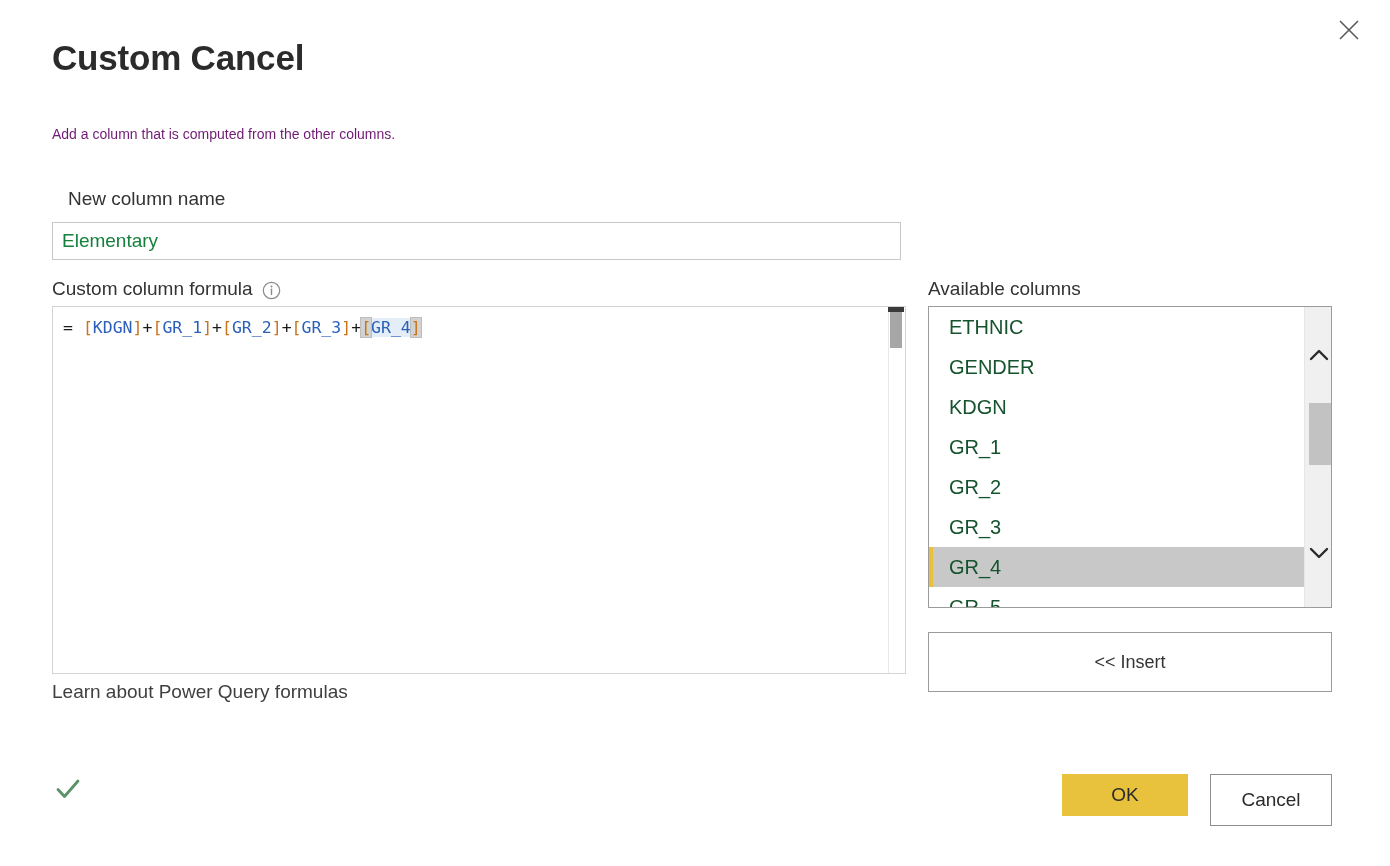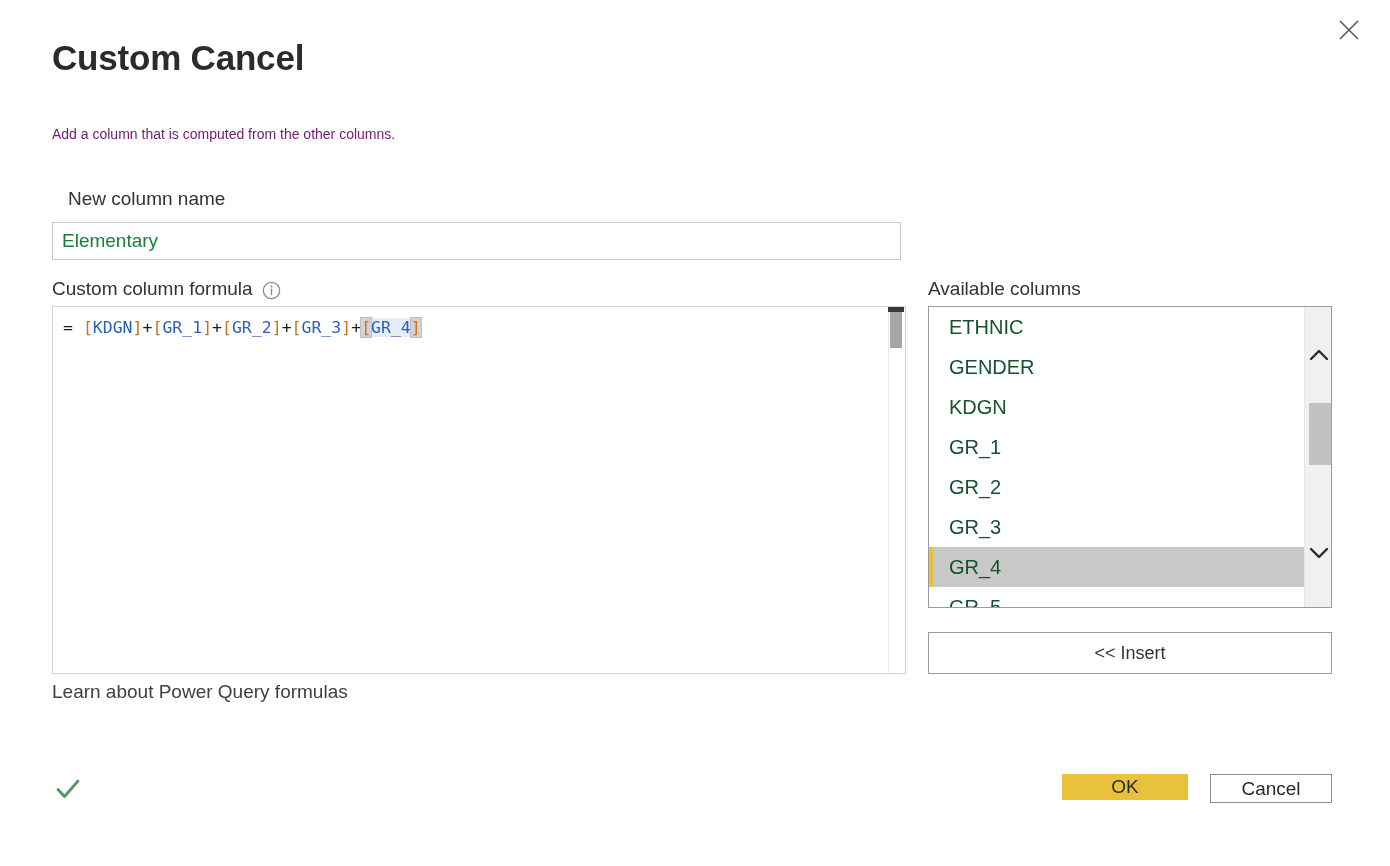--- a/index.html
+++ b/index.html
@@ -233,21 +233,21 @@
     background: #c2c2c2;
     cursor: pointer;
   }
 
   
   .insert-btn {
     position: absolute;
     left: 928px;
     top: 632px;
     width: 404px;
-    height: 42px;
+    height: 60px;
     border: 1px solid #9b9b9b;
     background: #ffffff;
     font-family: "Liberation Sans", sans-serif;
     font-size: 18px;
     color: #333333;
     cursor: pointer;
     border-radius: 0;
     padding: 0;
   }
 
@@ -279,37 +279,37 @@
     color: #333333;
     white-space: nowrap;
   }
 
   
   .ok-btn {
     position: absolute;
     left: 1062px;
     top: 774px;
     width: 126px;
-    height: 26px;
+    height: 42px;
     background: #e8c23c;
     border: 1px solid #e8c23c;
     font-family: "Liberation Sans", sans-serif;
     font-size: 19px;
     color: #2b2b2b;
     cursor: pointer;
     border-radius: 0;
     padding: 0;
   }
 
   .cancel-btn {
     position: absolute;
     left: 1210px;
     top: 774px;
     width: 122px;
-    height: 29px;
+    height: 52px;
     background: #ffffff;
     border: 1px solid #8e8e8e;
     font-family: "Liberation Sans", sans-serif;
     font-size: 19px;
     color: #2b2b2b;
     cursor: pointer;
     border-radius: 0;
     padding: 0;
   }
 </style>

